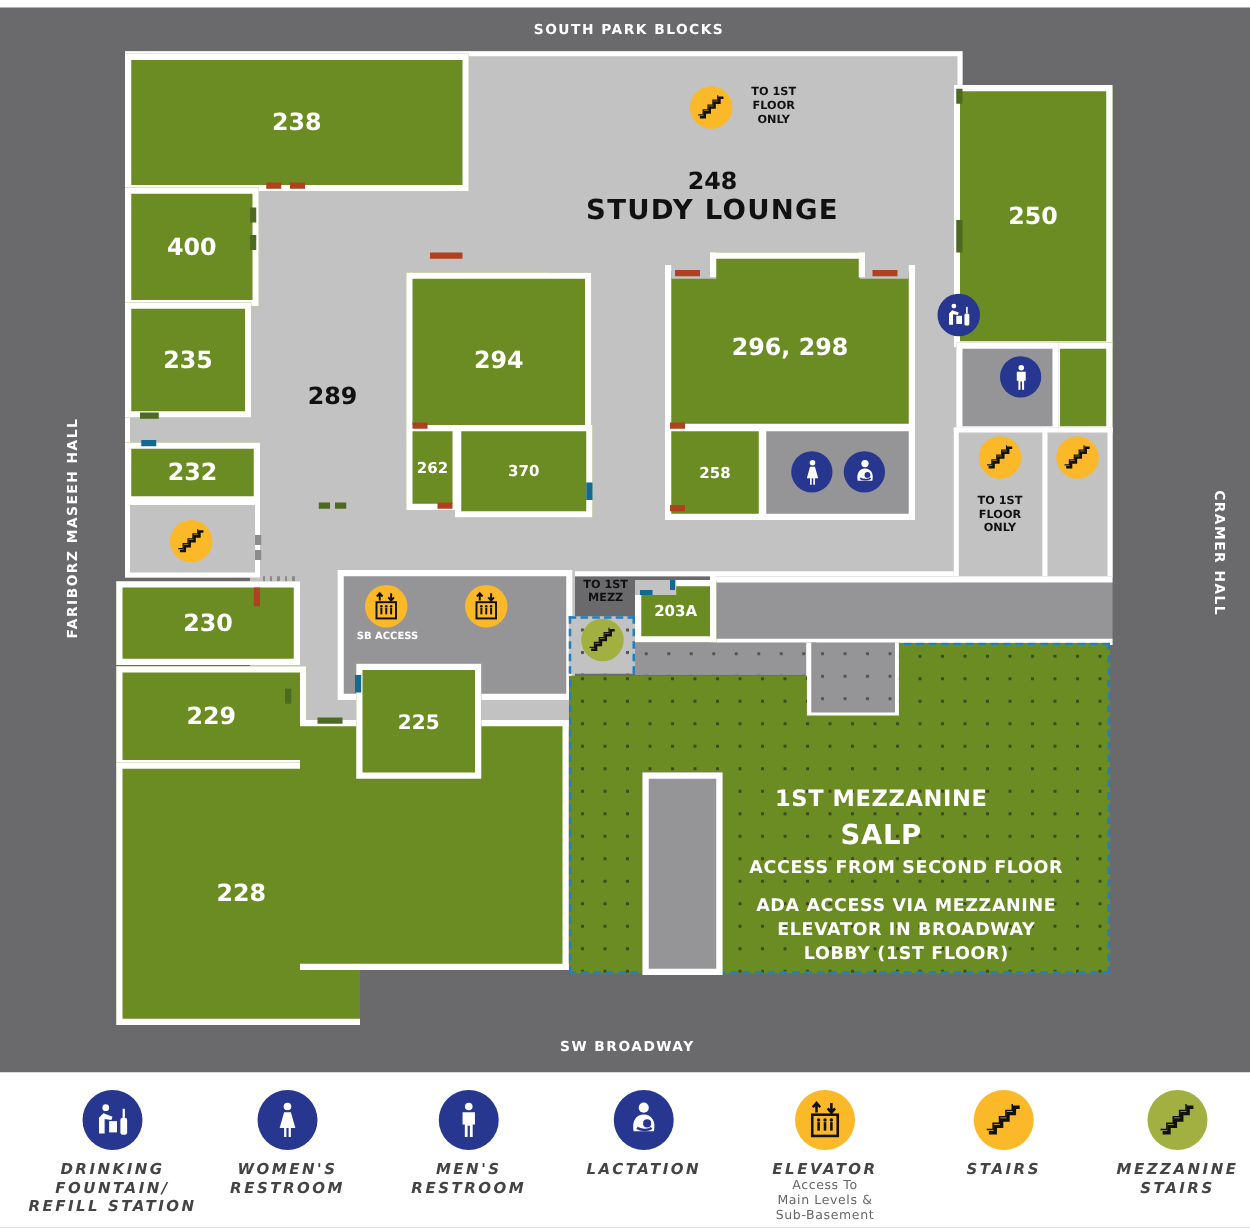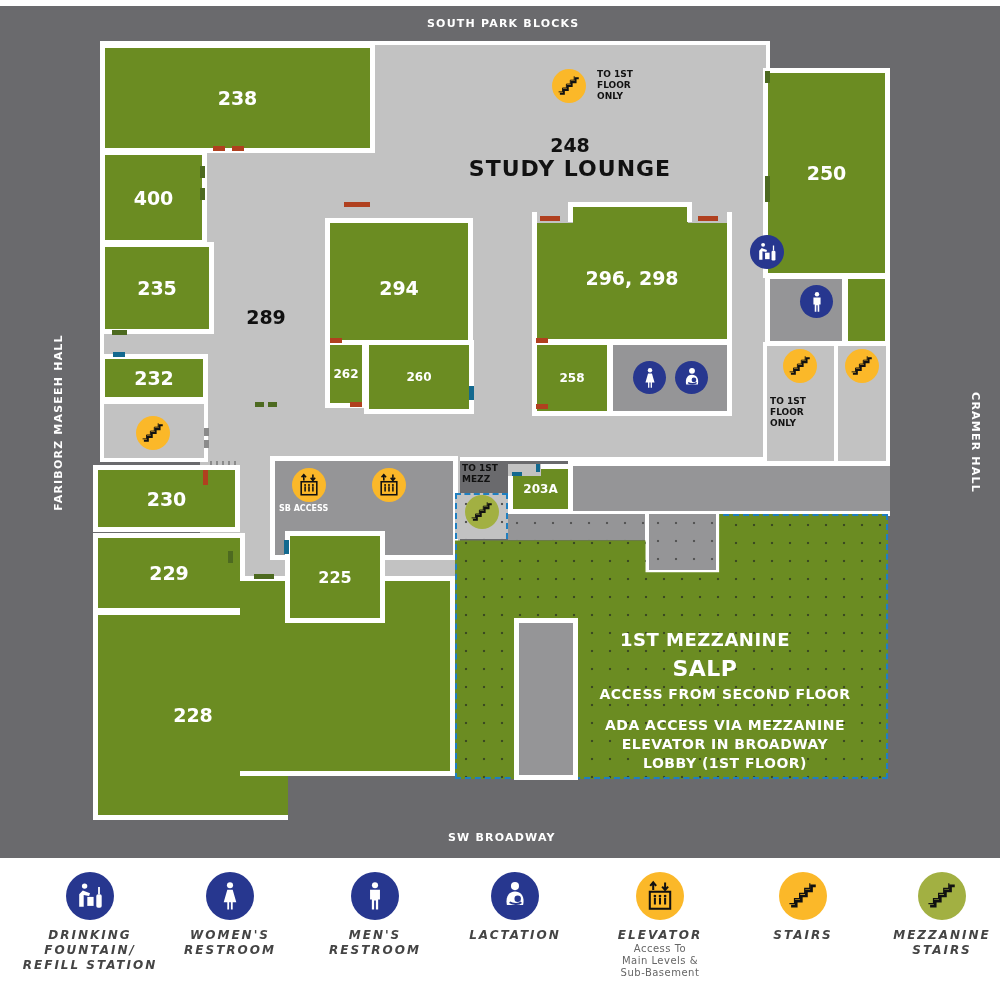--- a/index.html
+++ b/index.html
@@ -7,21 +7,21 @@
   .abs { position:absolute; box-sizing:border-box; }
   .map { left:0; top:6px; width:1000px; height:852px; background:#6a6a6d; }
   .street { position:absolute; color:#fff; font-size:11px; font-weight:bold; letter-spacing:1.2px; white-space:nowrap; }
   .floor { background:#c2c2c2; }
   .room { background:#6b8c22; border:5px solid #fff; color:#fff; font-weight:bold; display:flex; align-items:center; justify-content:center; }
   .svc { background:#959597; border:5px solid #fff; }
   .lbl-lg { font-size:19px; }
   .lbl-md { font-size:16px; }
   .lbl-sm { font-size:12px; }
   .dark-lbl { position:absolute; color:#111; font-weight:bold; text-align:center; white-space:nowrap; }
-  .note { position:absolute; color:#111; font-size:9px; font-weight:bold; text-align:left; line-height:11px; }
+  .note { position:absolute; color:#111; font-size:9px; font-weight:bold; text-align:center; line-height:11px; }
   .ico { position:absolute; border-radius:50%; display:flex; align-items:center; justify-content:center; }
   .ico.blue { background:#27378f; }
   .ico.yellow { background:#fbb829; }
   .ico.olive { background:#a2b042; }
   .ico svg { display:block; }
   .door-r { position:absolute; background:#b0401f; }
   .door-g { position:absolute; background:#4d6a20; }
   .door-b { position:absolute; background:#13698f; }
   .door-gr { position:absolute; background:#8a8a8a; }
   .mezz { border:2px dashed #1f7fc0; background-color:#6b8c22;
@@ -97,21 +97,21 @@
     </div>
   <div class="door-r" style="left:213px; top:140px; width:12px; height:5px;"></div>
   <div class="door-r" style="left:232px; top:140px; width:12px; height:5px;"></div>
 
   <div class="abs room" style="left:100px; top:144px; width:107px; height:95px;">
       <span class="lbl-lg">400</span>
     </div>
   <div class="door-g" style="left:200px; top:160px; width:5px; height:12px;"></div>
   <div class="door-g" style="left:200px; top:182px; width:5px; height:12px;"></div>
 
-  <div class="abs room" style="left:100px; top:236px; width:114px; height:92px;">
+  <div class="abs room" style="left:100px; top:236px; width:101px; height:92px;">
       <span class="lbl-lg">235</span>
     </div>
   <div class="door-g" style="left:112px; top:324px; width:15px; height:5px;"></div>
 
   <div class="abs room" style="left:100px; top:348px; width:108px; height:48px;">
       <span class="lbl-lg">232</span>
     </div>
   <div class="door-b" style="left:113px; top:346px; width:12px; height:5px;"></div>
 
   <div class="abs floor" style="left:100px; top:394px; width:108px; height:62px; border:4px solid #fff;"></div>
@@ -166,21 +166,21 @@
   <div class="abs floor" style="left:440px; top:198px; width:33px; height:14px;"></div>
   <div class="door-r" style="left:344px; top:196px; width:26px; height:5px;"></div>
 
   <div class="abs room" style="left:325px; top:334px; width:42px; height:68px;">
       <span class="lbl-sm">262</span>
     </div>
   <div class="door-r" style="left:330px; top:332px; width:12px; height:5px;"></div>
   <div class="door-r" style="left:350px; top:396px; width:12px; height:5px;"></div>
 
   <div class="abs room" style="left:364px; top:334px; width:110px; height:74px;">
-      <span class="lbl-sm">260</span>
+      <span class="lbl-sm">370</span>
     </div>
   <div class="door-b" style="left:469px; top:380px; width:5px; height:14px;"></div>
 
   <div class="door-g" style="left:255px; top:396px; width:9px; height:5px;"></div>
   <div class="door-g" style="left:268px; top:396px; width:9px; height:5px;"></div>
 
   <div class="abs room" style="left:532px; top:206px; width:200px; height:132px;">
       <span class="lbl-lg">296, 298</span>
     </div>
   <div class="abs floor" style="left:537px; top:206px; width:36px; height:11px;"></div>

